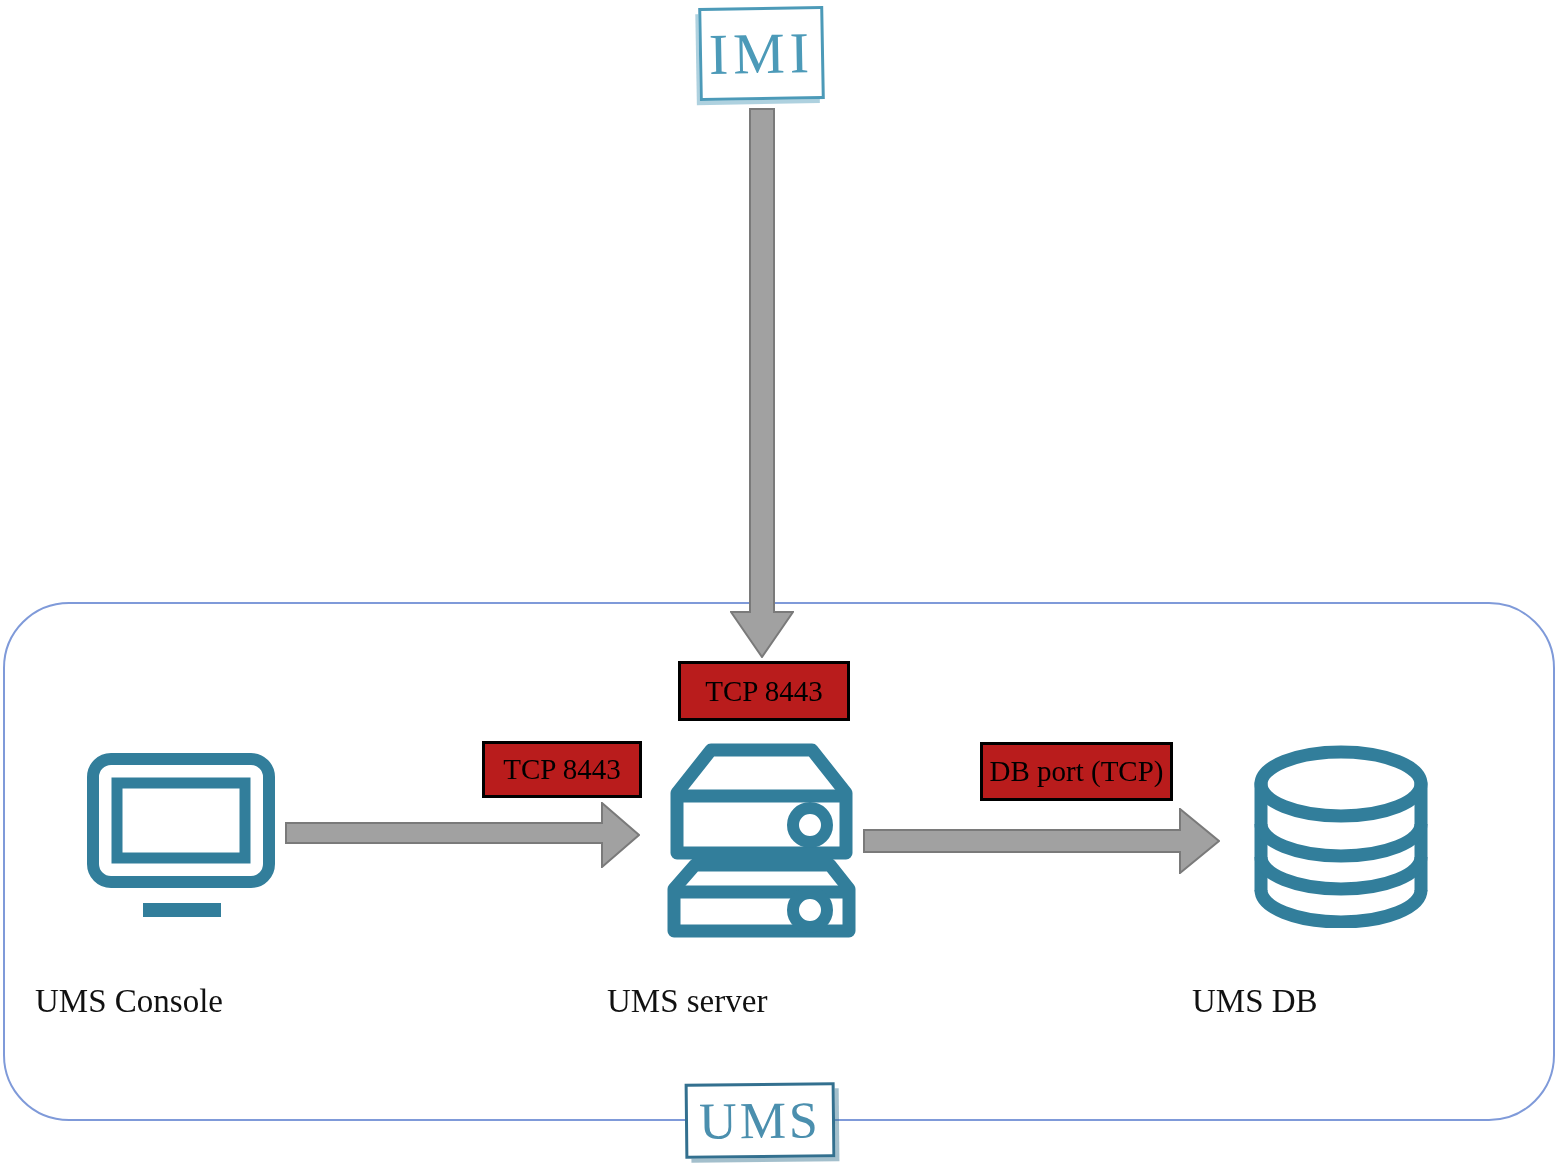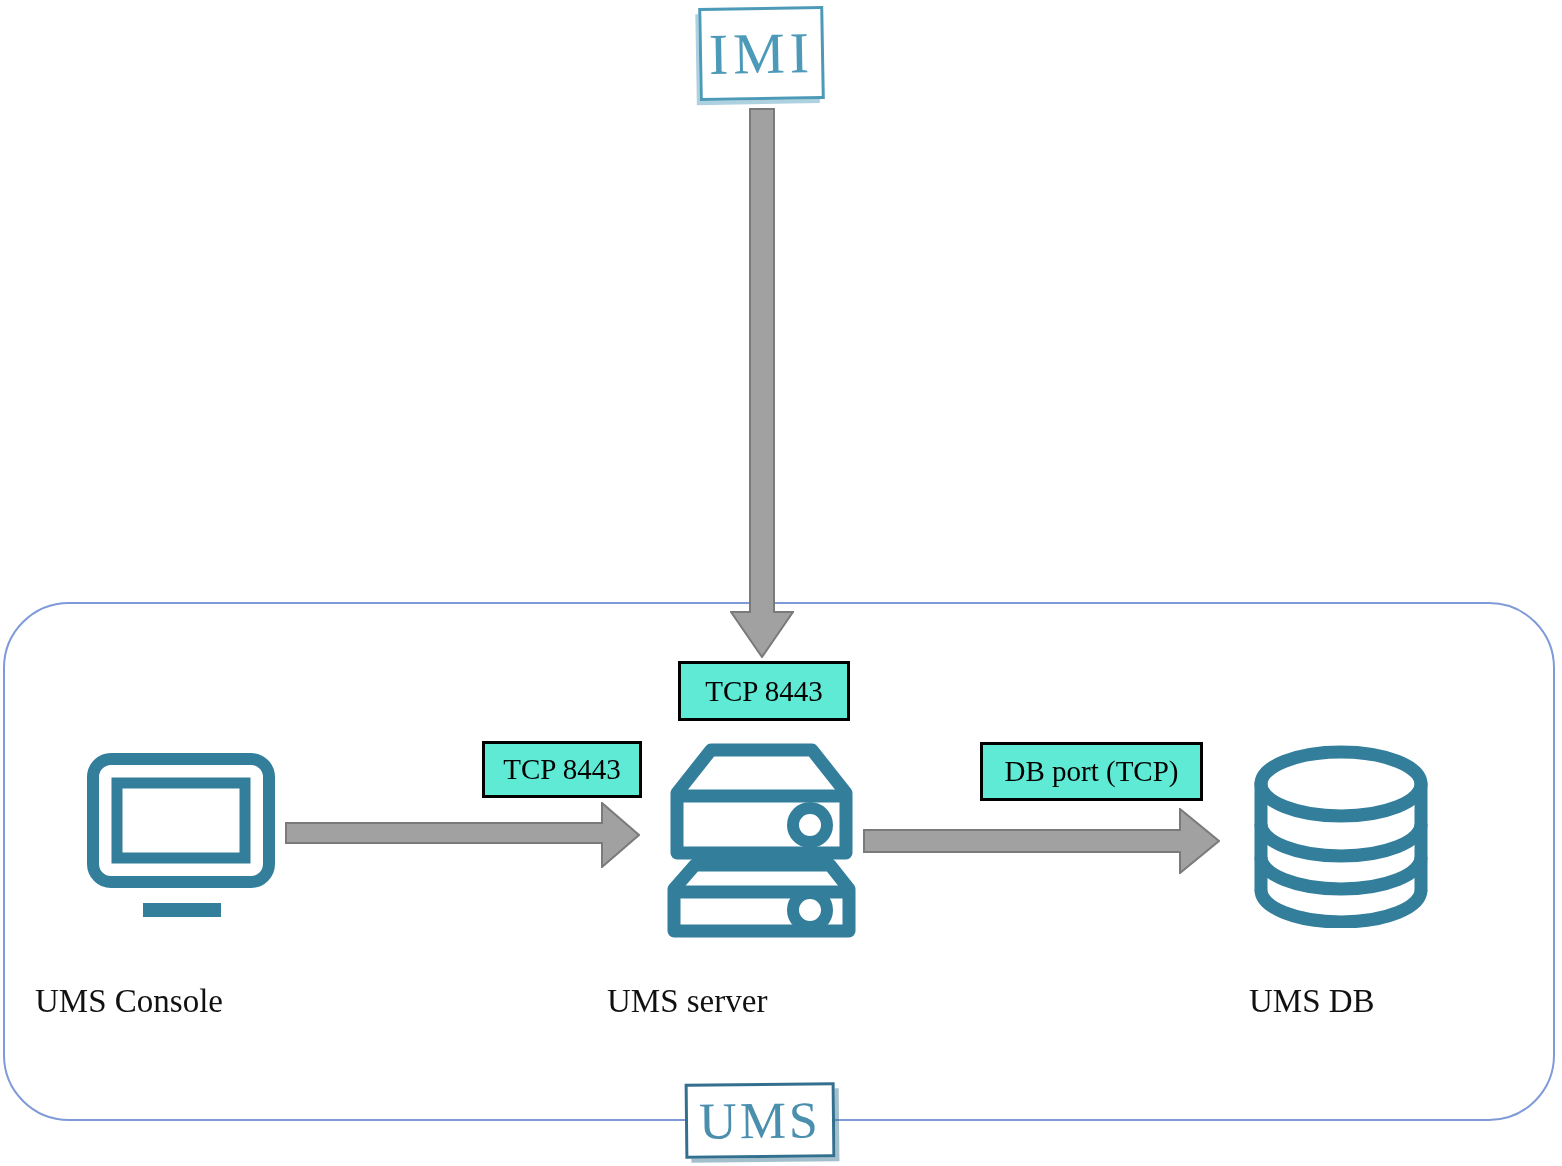--- a/index.html
+++ b/index.html
@@ -48,42 +48,42 @@
     left:685px;top:1083px;width:150px;height:75px;
     border:3px solid var(--sketch-teal-dark);
     box-shadow:5px 5px 0 -1px rgba(51,112,143,.45);
     transform:rotate(-0.6deg);
     color:#4b8fae;
     font-size:52px;font-weight:300;letter-spacing:3px;
   }
   
   .port-label{
     position:absolute;
-    background:#5eead4;
+    background:#b91c1c;
     border:3px solid var(--label-black);
     color:#000;
     display:flex;align-items:center;justify-content:center;
     font-size:29px;
     z-index:4;
     white-space:nowrap;
   }
   .port-label.top{left:678px;top:661px;width:172px;height:60px;}
   .port-label.left{left:482px;top:741px;width:160px;height:57px;}
-  .port-label.right{left:980px;top:742px;width:223px;height:59px;}
+  .port-label.right{left:980px;top:742px;width:193px;height:59px;}
   
   .node-label{
     position:absolute;
     width:300px;
     text-align:left;
     font-size:33px;
     color:#111111;
   }
   .node-label.console{left:35px;top:983px;}
   .node-label.server{left:607px;top:983px;}
-  .node-label.db{left:1249px;top:983px;}
+  .node-label.db{left:1192px;top:983px;}
   
   .icon{position:absolute;}
   .icon.monitor{left:87px;top:753px;width:188px;height:165px;}
   .icon.server{left:663px;top:742px;width:197px;height:196px;}
   .icon.db{left:1248px;top:742px;width:187px;height:186px;}
   .tstroke{stroke:var(--icon-teal);fill:#ffffff;}
   .tstroke-nf{stroke:var(--icon-teal);fill:none;}
   .tfill{fill:var(--icon-teal);}
   
   .arrow{position:absolute;z-index:3;}

